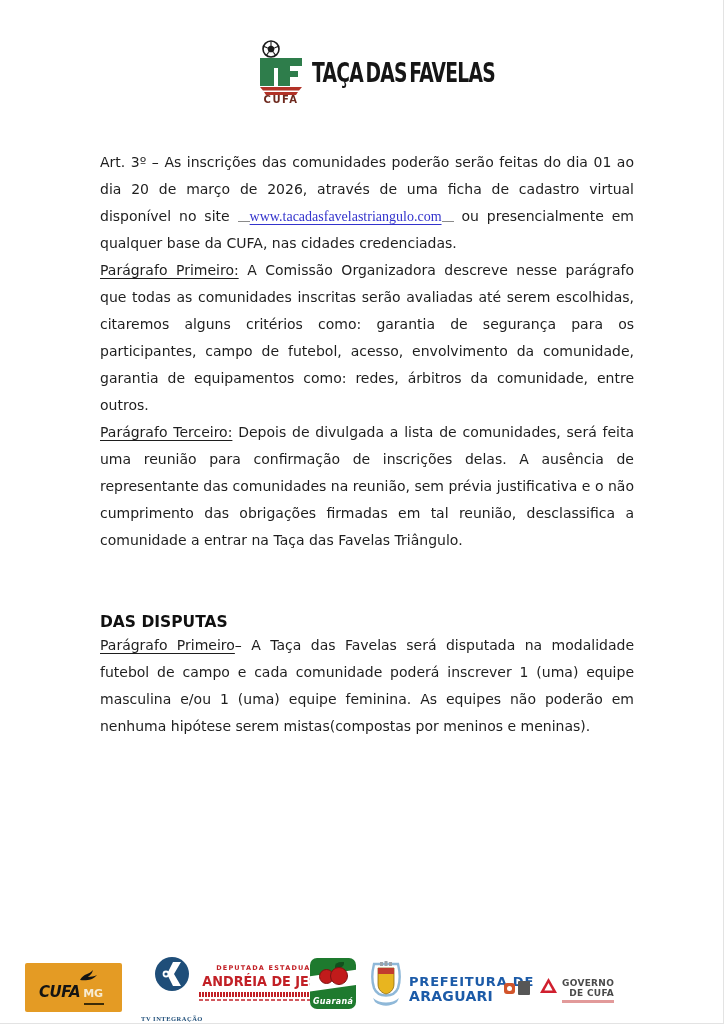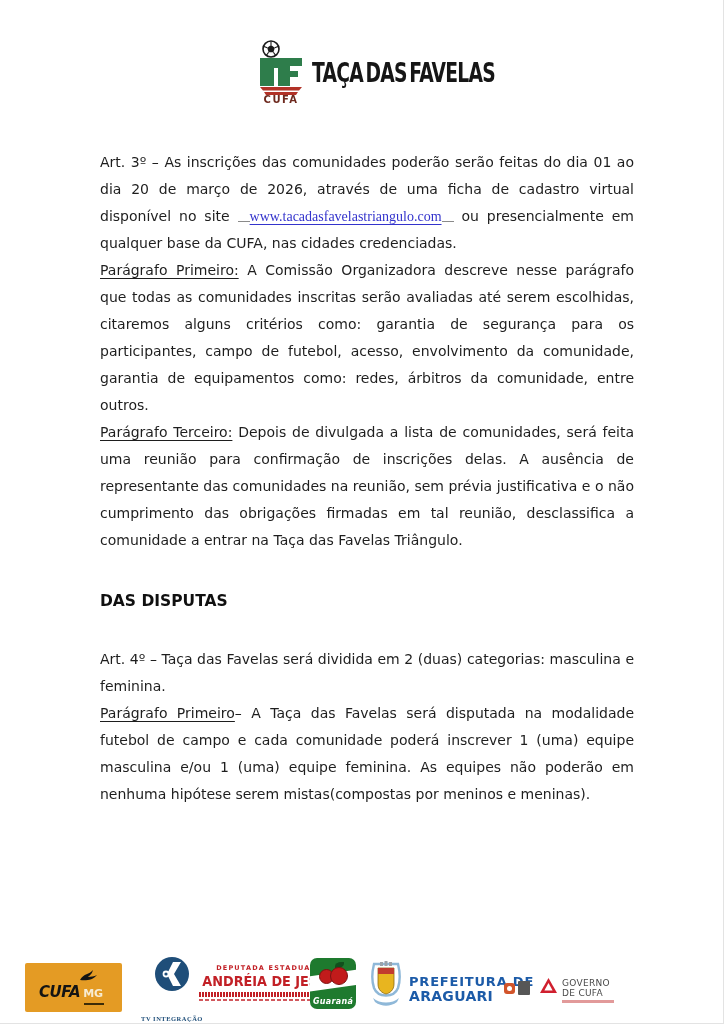--- a/index.html
+++ b/index.html
@@ -13,21 +13,21 @@
   .logo-minas{position:absolute;left:0;top:54px;width:62px;text-align:center;
               font-size:10px;font-weight:bold;letter-spacing:1.5px;color:#6E2A1F;}
   .logo-brand{position:absolute;left:62px;top:19px;white-space:nowrap;
               font-size:24px;font-weight:900;color:#161616;letter-spacing:-1px;word-spacing:-4px;
               transform:scaleX(.78) scaleY(1.08);transform-origin:left center;}
 
   
   .content{position:absolute;left:100px;top:118px;width:534px;
            font-size:14px;line-height:27px;color:#1e1e1e;text-align:justify;}
   .heading{font-size:15.5px;line-height:20px;margin:6px 0 0;font-weight:bold;color:#101010;text-align:left;}
-  .heading.h2{margin-top:37px;}
+  .heading.h2{margin-top:58px;}
   p{margin:0;}
   .art3{margin-top:31px;}
   .art4{margin-top:35px;}
   .lead{text-decoration:underline;text-underline-offset:3px;margin-top:35px;}
   .site-link{color:#3333CC;text-decoration:underline;text-underline-offset:3px;cursor:pointer;font-family:Liberation Serif, serif;}
   .pad{display:inline-block;width:12px;height:13px;border-bottom:1px solid #8a8a8a;margin-bottom:-1px;}
 
   
   .footer{position:absolute;left:0;top:950px;width:724px;height:72px;}
 
@@ -59,21 +59,21 @@
   .araguari{position:absolute;left:370px;top:8px;display:flex;align-items:center;gap:7px;}
   .araguari-text{padding-top:8px;color:#1C5BA8;text-align:left;}
   .araguari-l1{font-size:13px;font-weight:bold;letter-spacing:.8px;text-align:center;}
   .araguari-l2{font-size:14px;font-weight:900;letter-spacing:.3px;line-height:15px;}
 
   .badge1{position:absolute;left:504px;top:33px;width:11px;height:11px;background:#D2542A;border-radius:3px;}
   .badge1::after{content:"";position:absolute;left:3px;top:3px;width:5px;height:5px;background:#fff;border-radius:50%;}
   .badge2{position:absolute;left:518px;top:31px;width:12px;height:14px;background:#565656;border-radius:1px;}
 
   .governo{position:absolute;left:540px;top:28px;display:flex;align-items:flex-start;gap:5px;}
-  .governo-text{color:#4a4a4a;font-weight:400;font-size:9px;line-height:10px;letter-spacing:.3px;text-align:left;}
+  .governo-text{color:#4a4a4a;font-weight:700;font-size:9px;line-height:10px;letter-spacing:.3px;text-align:right;}
   .governo-tagline{margin-top:2px;height:3px;width:52px;background:#E29A9A;}
 </style>
 </head>
 <body>
 
 <div class="page">
 
   <div class="logo-wrap">
     <div class="logo-icon">
       <svg width="62" height="56" viewBox="0 0 62 56">
@@ -94,21 +94,20 @@
 
     <p class="art3"><span>Art. 3º – As inscrições das comunidades poderão serão feitas do dia 01 ao dia 20 de março de 2026, através de uma ficha de cadastro virtual disponível no site</span> <span class="pad"></span><a class="site-link">www.tacadasfavelastriangulo.com</a><span class="pad"></span> <span>ou presencialmente em qualquer base da CUFA, nas cidades credenciadas.</span></p>
 
     <p><span class="lead">Parágrafo Primeiro:</span> <span>A Comissão Organizadora descreve nesse parágrafo que todas as comunidades inscritas serão avaliadas até serem escolhidas, citaremos alguns critérios como: garantia de segurança para os participantes, campo de futebol, acesso, envolvimento da comunidade, garantia de equipamentos como: redes, árbitros da comunidade, entre outros.</span></p>
 
 
     <p><span class="lead">Parágrafo Terceiro:</span> <span>Depois de divulgada a lista de comunidades, será feita uma reunião para confirmação de inscrições delas. A ausência de representante das comunidades na reunião, sem prévia justificativa e o não cumprimento das obrigações firmadas em tal reunião, desclassifica a comunidade a entrar na Taça das Favelas Triângulo.</span></p>
 
     <div class="heading h2">DAS DISPUTAS</div>
 
-    <p class="art4">Art. 4º – Taça das Favelas será dividida em 2 (duas) categorias: masculina e feminina.</p>
 
     <p><span class="lead">Parágrafo Primeiro</span><span>– A Taça das Favelas será disputada na modalidade futebol de campo e cada comunidade poderá inscrever 1 (uma) equipe masculina e/ou 1 (uma) equipe feminina. As equipes não poderão em nenhuma hipótese serem mistas(compostas por meninos e meninas).</span></p>
 
   </div>
 
   <div class="footer">
 
     <div class="cufa">
       <span class="cufa-bird">
         <svg width="22" height="13" viewBox="0 0 22 13">

